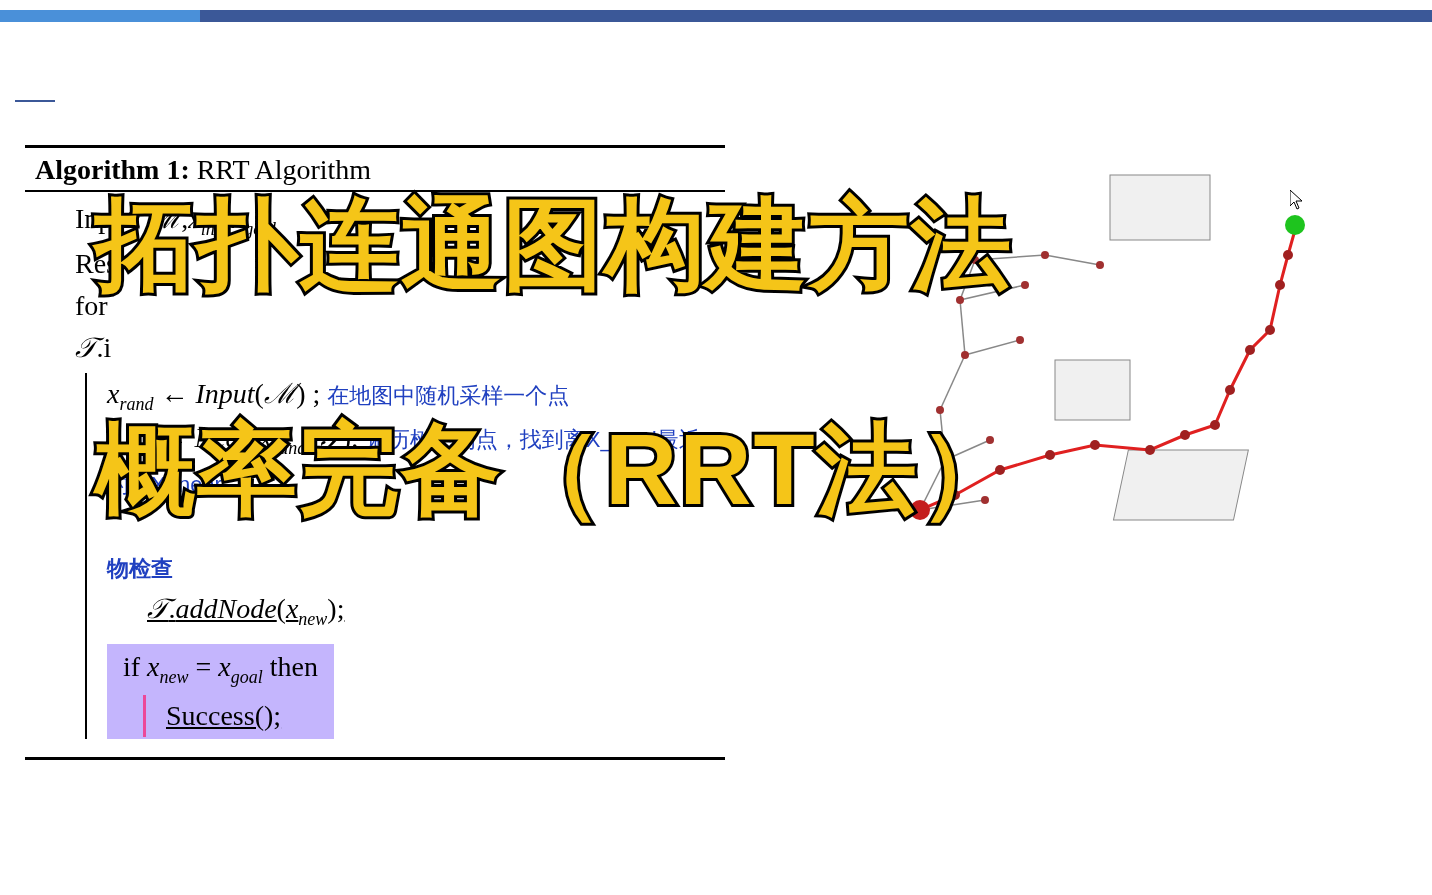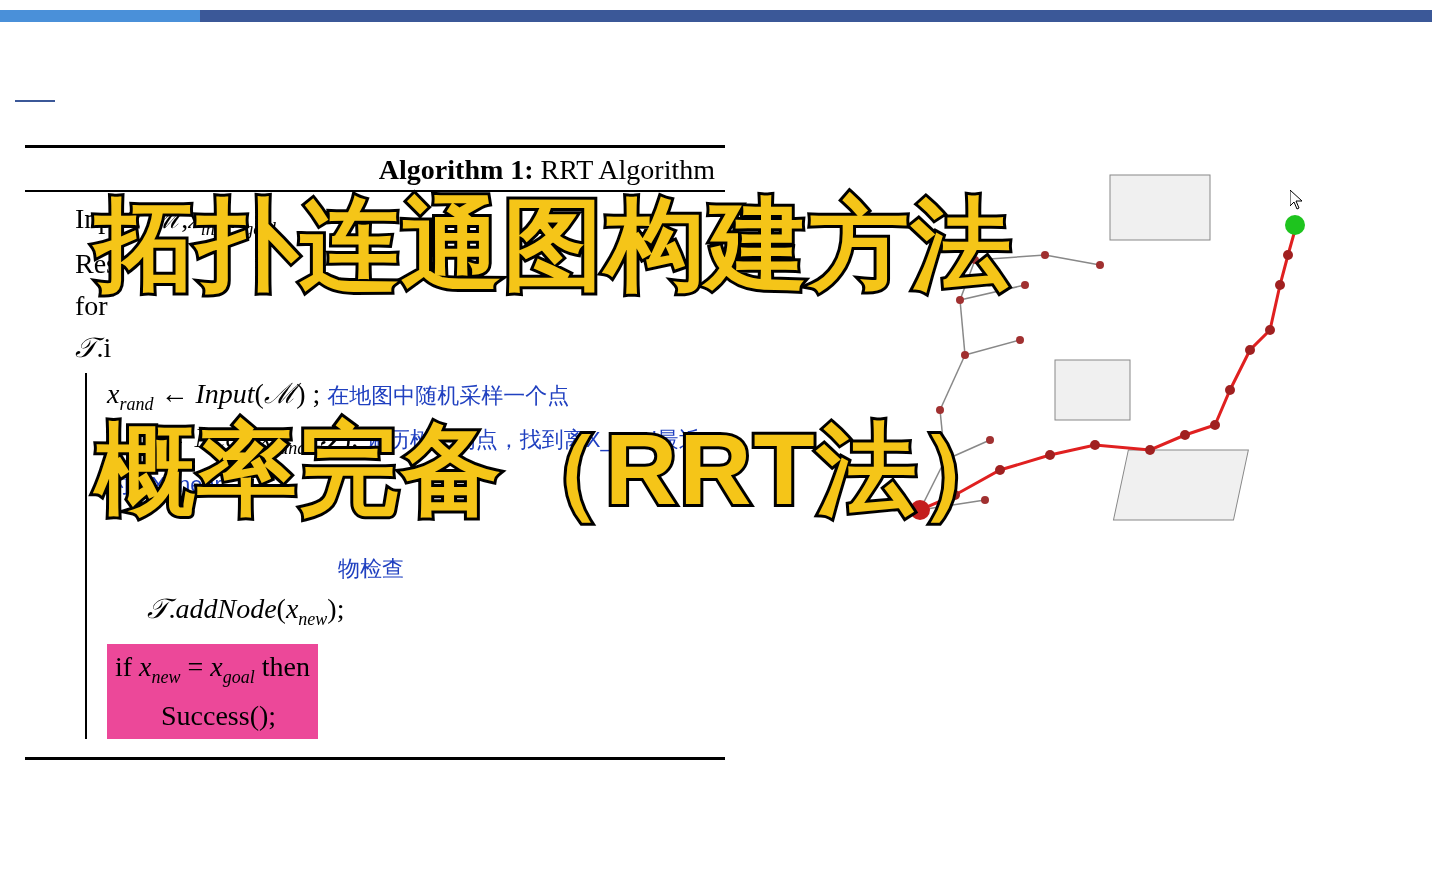--- a/index.html
+++ b/index.html
@@ -48,53 +48,53 @@
     .algo-hr-mid {
       border-top: 2px solid #000;
     }
     .algo-hr-bot {
       border-top: 3px solid #000;
       margin-top: 8px;
     }
     .algo-title {
       font-size: 28px;
       padding: 4px 10px;
-      text-align: right;
     }
     .algo-title b { font-weight: bold; }
     .algo-body {
       padding: 6px 10px 6px 50px;
       font-size: 28px;
       line-height: 1.5;
     }
     .algo-body .kw { font-weight: normal; }
     .sub { font-size: 18px; vertical-align: sub; }
     .cal { font-family: "Times New Roman", serif; font-style: italic; }
     .for-block {
       border-left: 2px solid #000;
       margin-left: 10px;
       padding-left: 20px;
       margin-top: 4px;
       margin-bottom: 4px;
     }
     .if-block {
-      border-left: 6px solid #ec4899;
+      border-left: 3px solid #ec4899;
       margin-left: 20px;
       padding-left: 20px;
       margin-top: 4px;
+      text-decoration: underline;
     }
     .comment {
       font-size: 22px;
       color: #2040c0;
       font-family: "Microsoft YaHei", sans-serif;
     }
     .highlight-yellow {
-      background: #ec4899;
+      background: #c4b5fd;
       display: inline-block;
-      padding: 2px 8px;
+      padding: 2px 16px;
     }
     .overlay-title-1 {
       position: absolute;
       top: 179px;
       left: 95px;
       font-family: "Microsoft YaHei", "SimHei", sans-serif;
       font-size: 100px;
       font-weight: 900;
       color: #f5c518;
       -webkit-text-stroke: 6px #000;
@@ -149,22 +149,22 @@
   <div class="algo-hr-mid"></div>
   <div class="algo-body">
     <div><span class="kw">Input:</span> <span class="cal">ℳ</span>,<span class="cal">x</span><span class="sub cal">init</span>,<span class="cal">x</span><span class="sub cal">goal</span></div>
     <div><span class="kw">Res</span></div>
     <div><span class="kw">for</span></div>
     <div><span class="cal">𝒯</span>.i</div>
     <div class="for-block">
       <div><span class="cal">x</span><span class="sub cal">rand</span> ← <span class="cal">Input</span>(<span class="cal">ℳ</span>) ; <span class="comment">在地图中随机采样一个点</span></div>
       <div><span class="cal">x</span><span class="sub cal">near</span> ← <span class="cal">Near</span>(<span class="cal">x</span><span class="sub cal">rand</span>, <span class="cal">𝒯</span>); <span class="comment">遍历树中的点，找到离X_rand最近的点X_near</span></div>
       <div style="height:42px;"><span style="visibility:hidden">x</span></div>
-      <div style="text-align:center;padding-right:80px;"><span class="comment">物检查</span></div>
-      <div style="padding-left:40px;"><span class="cal">𝒯</span>.<span class="cal">addNode</span>(<span class="cal">x</span><span class="sub cal">new</span>);</div>
+      <div style="text-align:left;padding-right:80px;font-weight:bold;"><span class="comment">物检查</span></div>
+      <div style="padding-left:40px;text-decoration:underline;"><span class="cal">𝒯</span>.<span class="cal">addNode</span>(<span class="cal">x</span><span class="sub cal">new</span>);</div>
       <div style="height:12px;"></div>
       <div class="highlight-yellow">
         <span class="kw">if</span> <span class="cal">x</span><span class="sub cal">new</span> = <span class="cal">x</span><span class="sub cal">goal</span> <span class="kw">then</span>
         <div class="if-block">
           <span>Success();</span>
         </div>
       </div>
     </div>
   </div>
   <div class="algo-hr-bot"></div>

